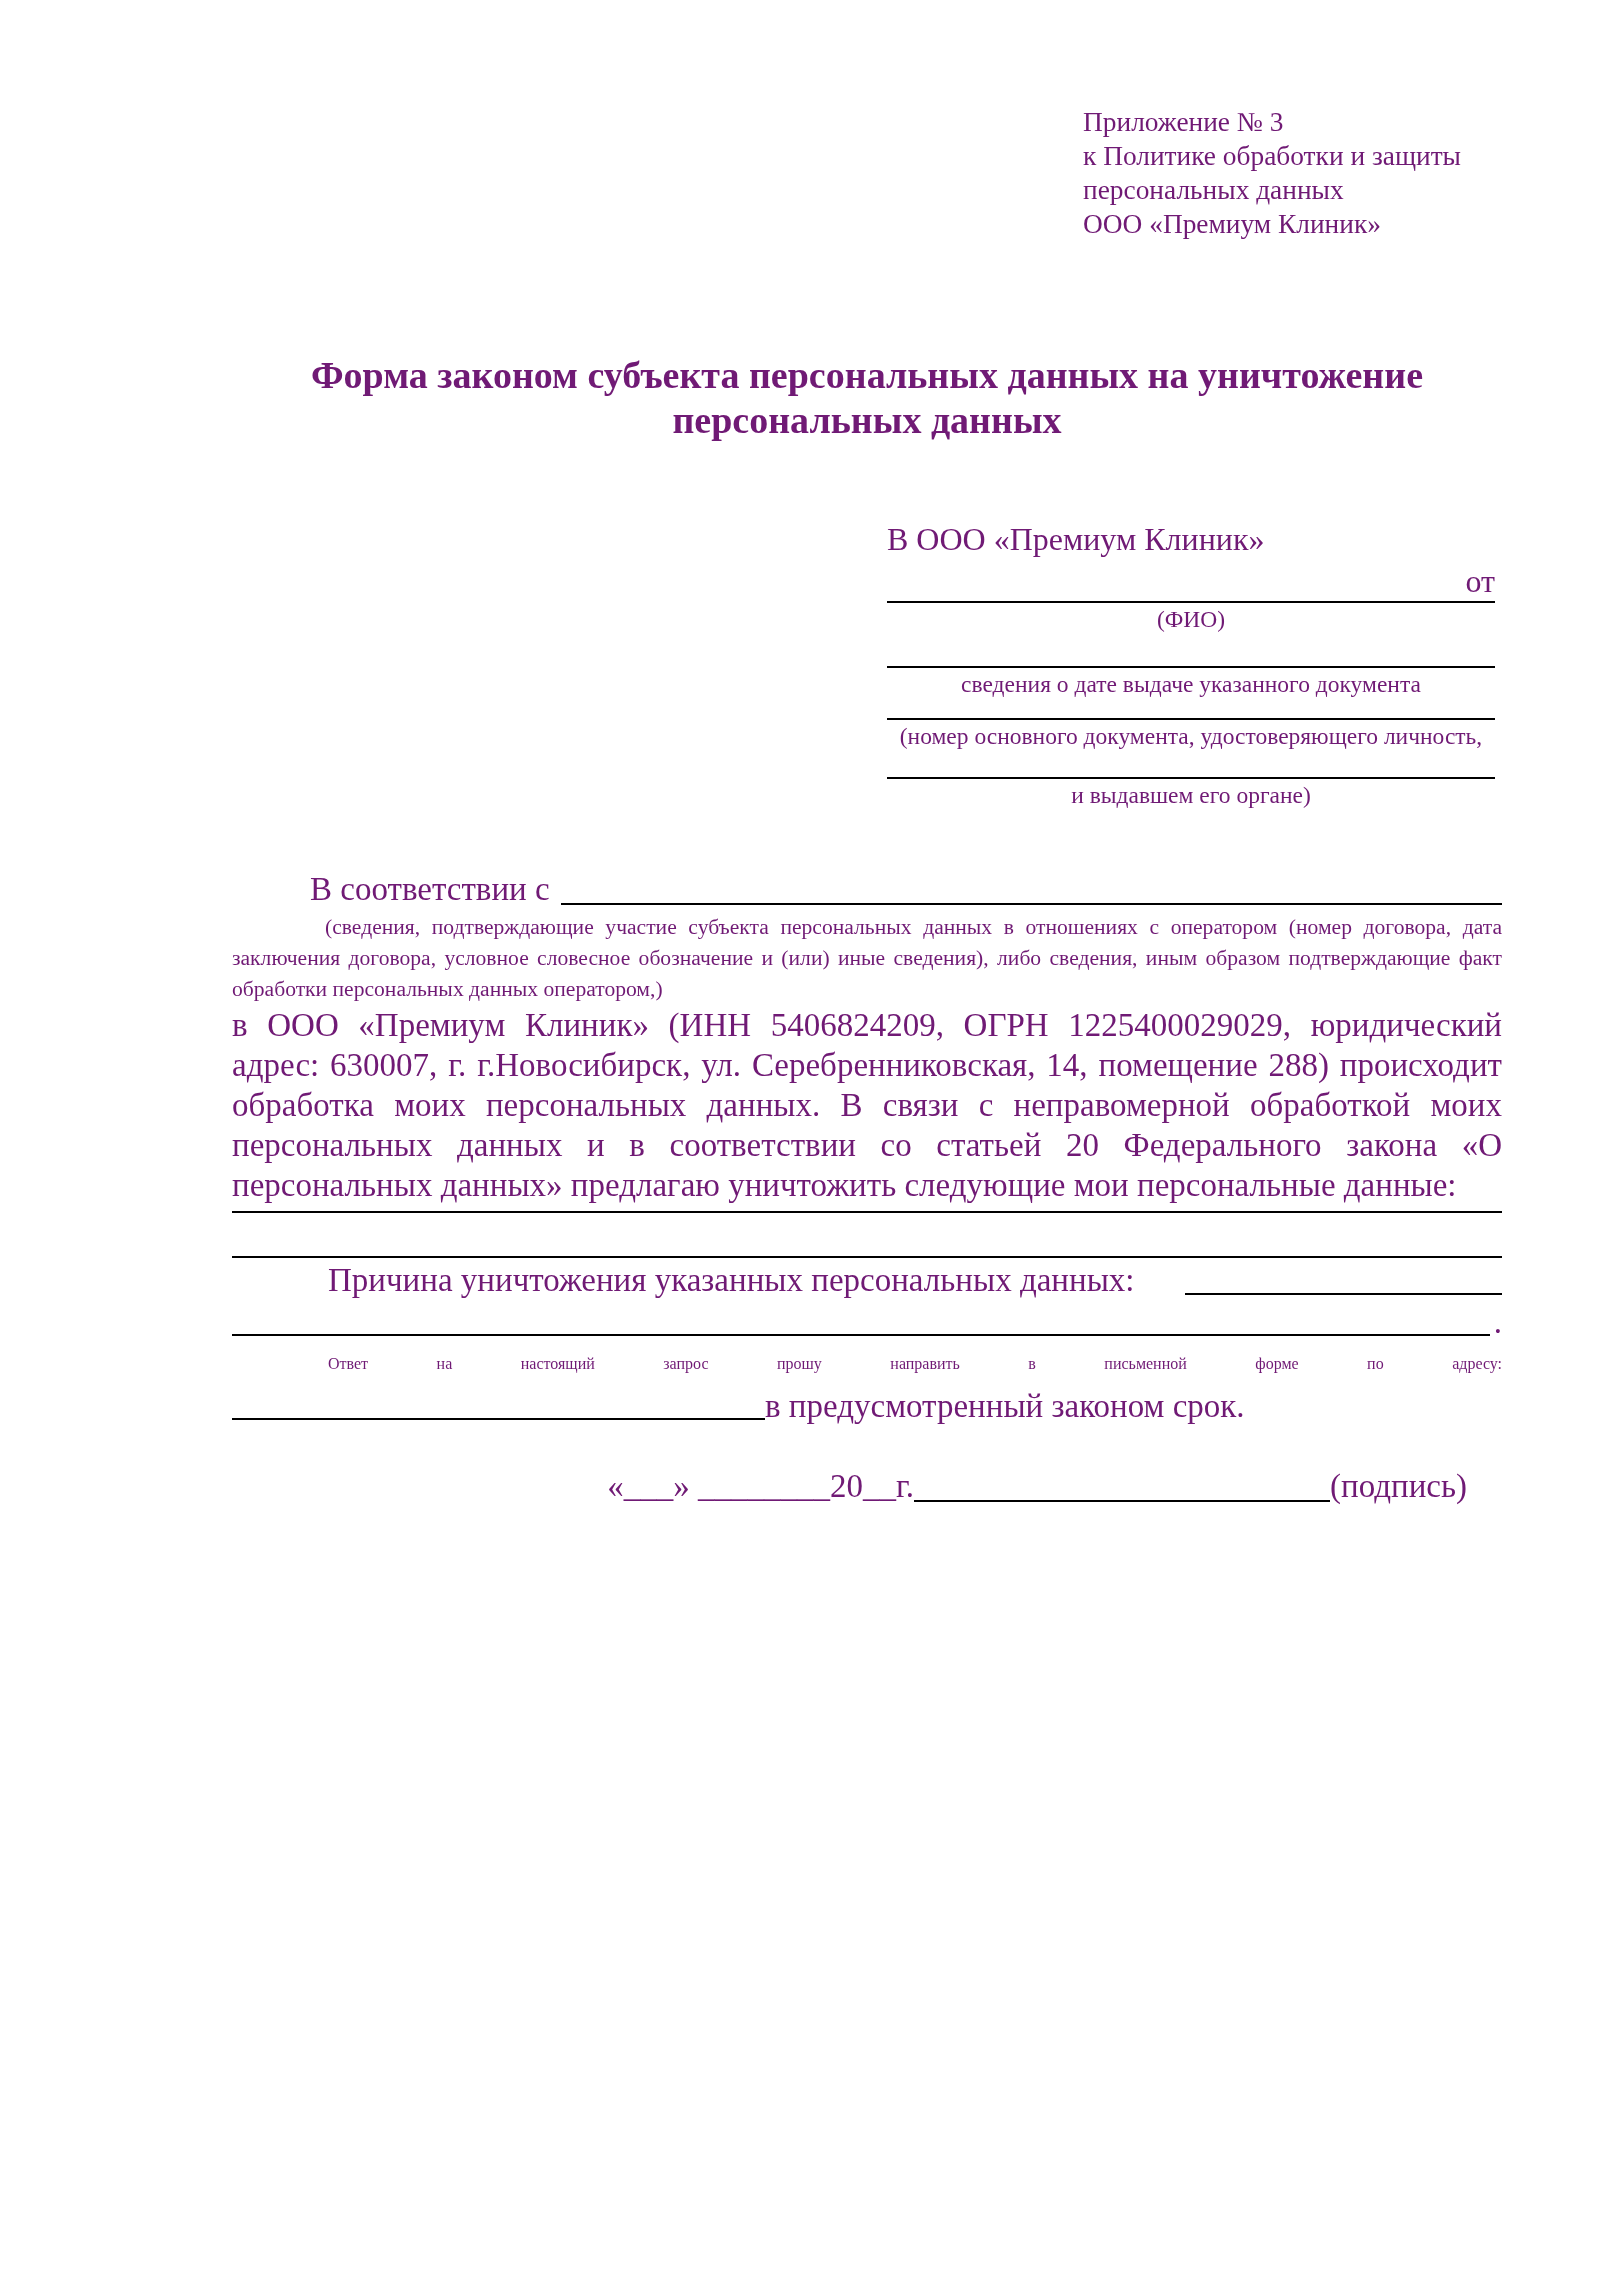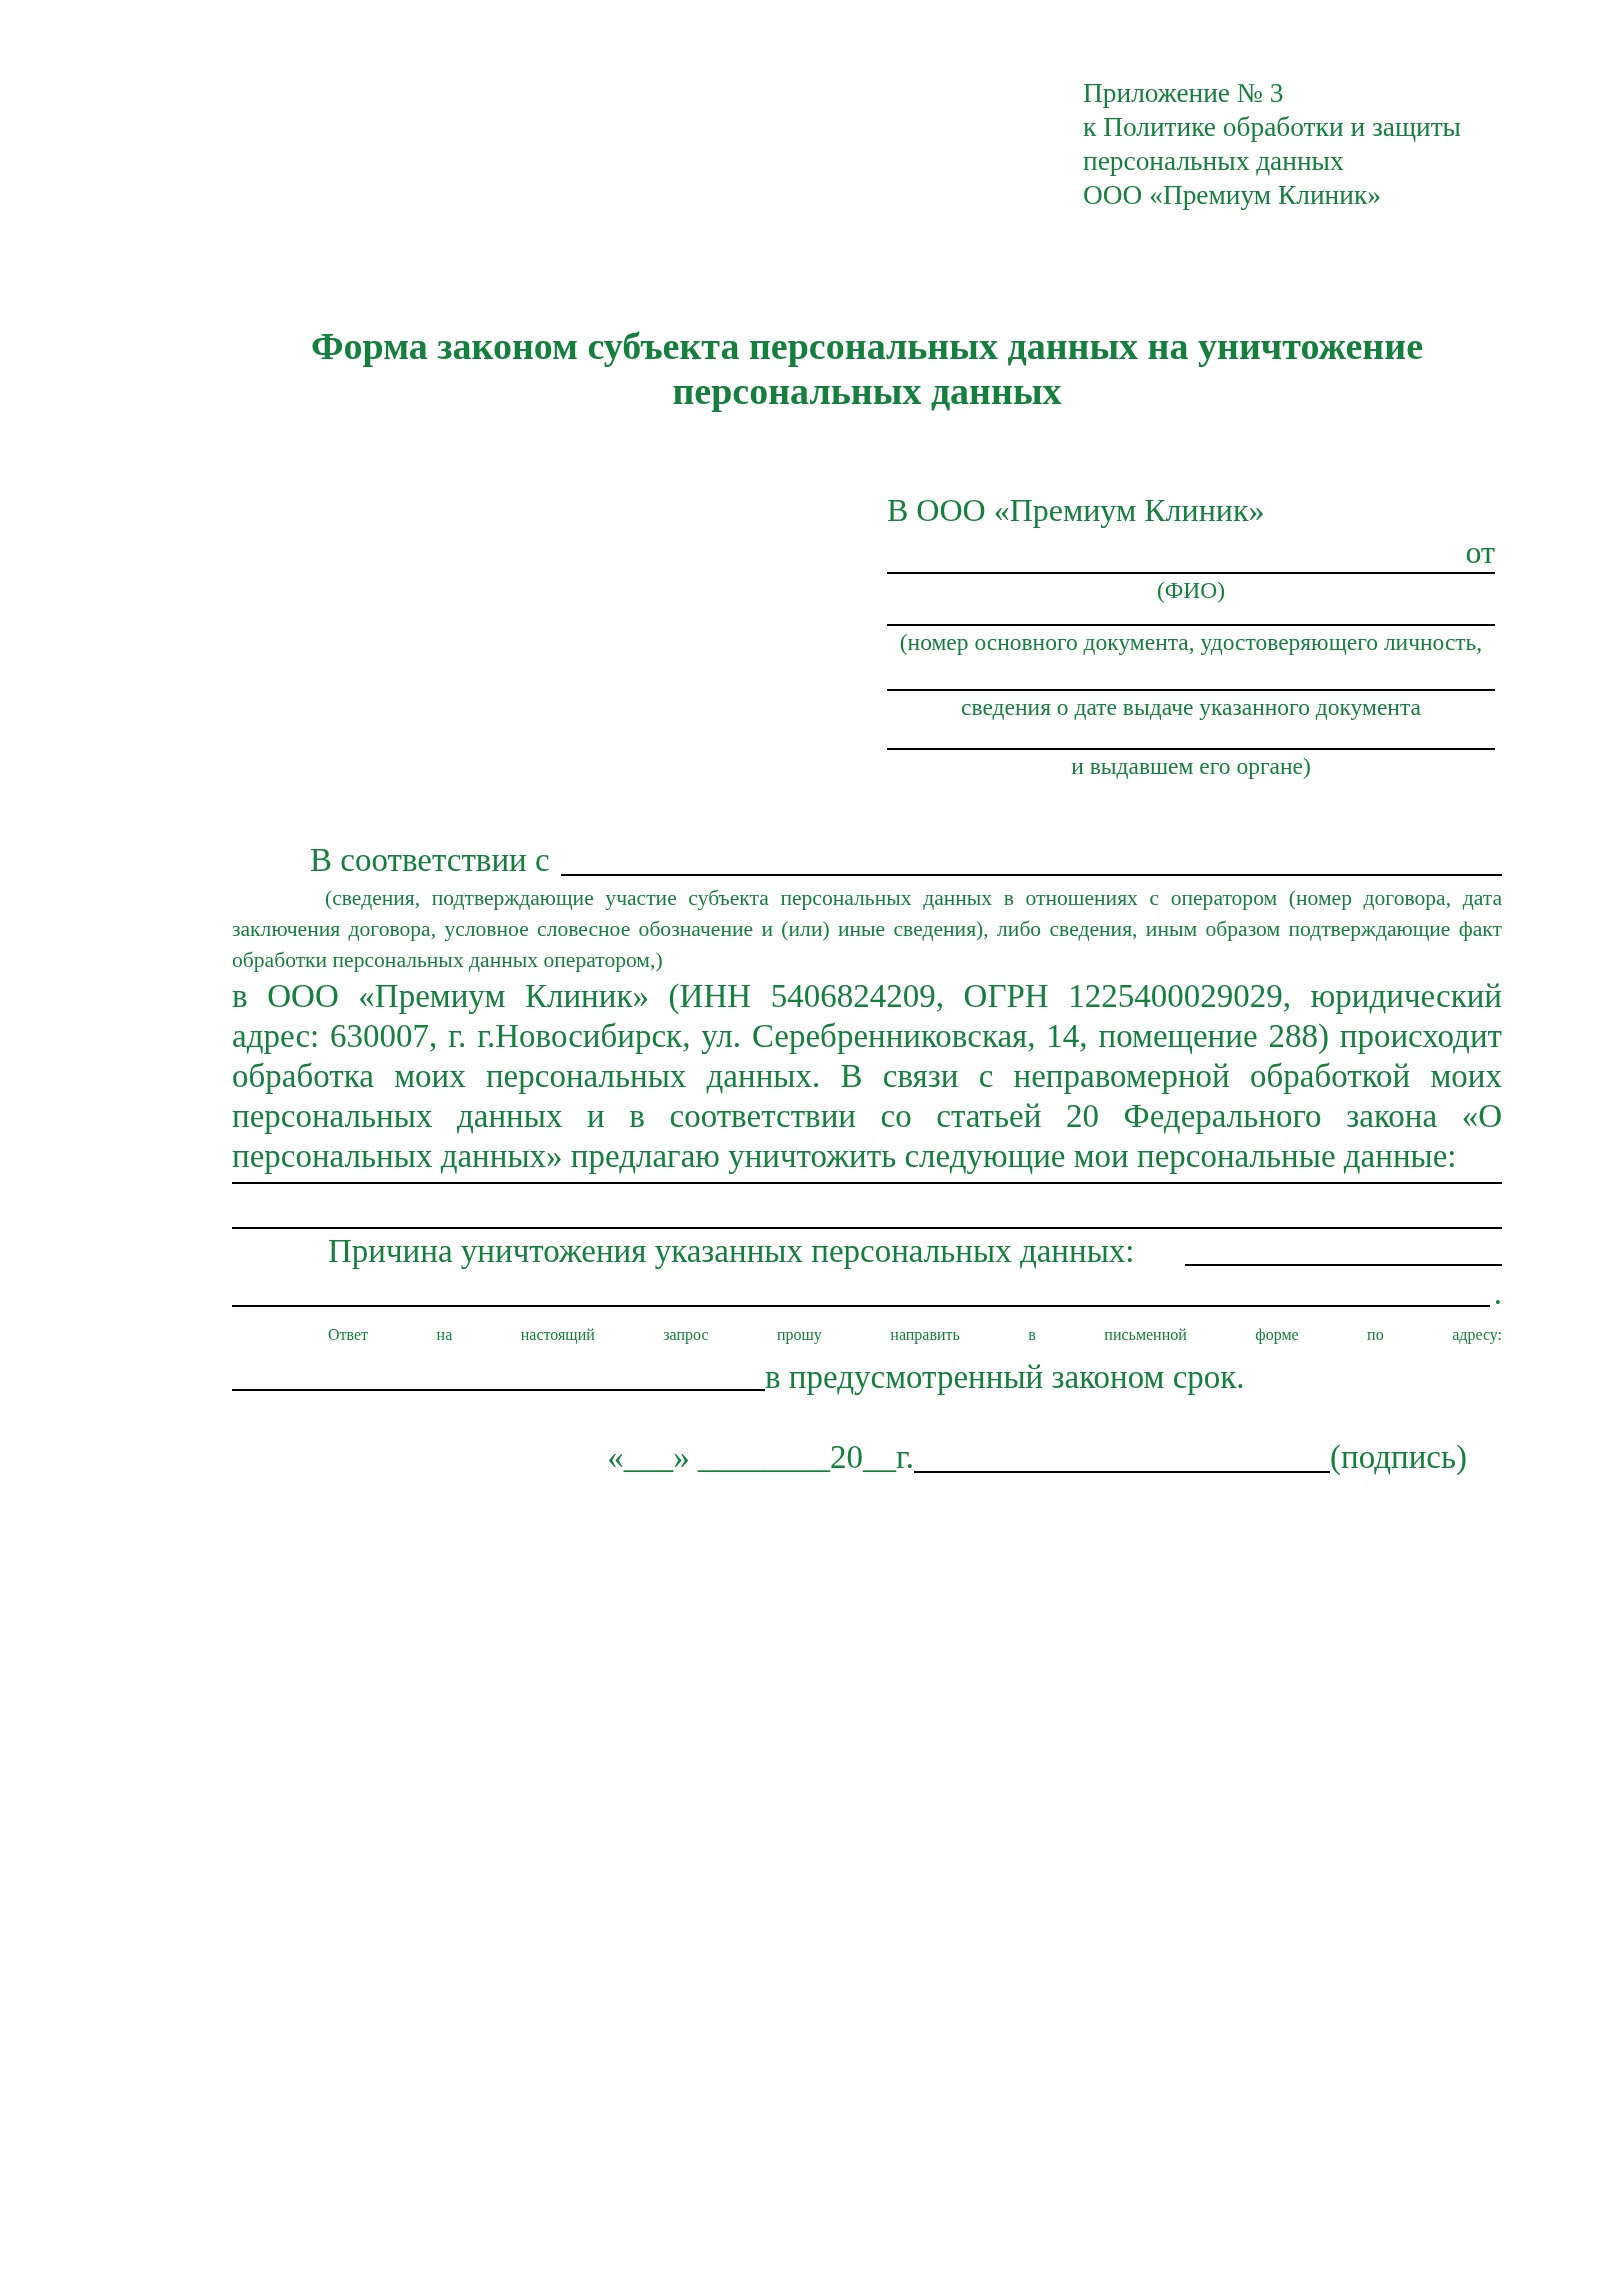--- a/index.html
+++ b/index.html
@@ -2,23 +2,23 @@
 <html><head>
 <meta charset="utf-8">
 <style>
   * { margin: 0; padding: 0; box-sizing: border-box; }
   html, body { background: #ffffff; }
   .page {
     position: relative;
     width: 1621px;
     height: 2294px;
     background: #ffffff;
-    color: #15803d;
+    color: #701a75;
     font-family: "Liberation Serif", "DejaVu Serif", serif;
-    padding: 76px 119px 0 232px;
+    padding: 105px 119px 0 232px;
     overflow: hidden;
   }
   
   .header-block {
     margin-left: 851px;
     font-size: 27.4px;
     line-height: 34px;
     white-space: nowrap;
   }
   
@@ -114,27 +114,27 @@
   </div>
 
   <div class="addr">
     <div class="addr-to">В ООО «Премиум Клиник»</div>
     <div class="addr-from">от</div>
 
     <div class="field f0">
       <div class="fline"></div>
       <div class="fcap">(ФИО)</div>
     </div>
+    <div class="field f2">
+      <div class="fline"></div>
+      <div class="fcap">сведения о дате выдаче указанного документа</div>
+    </div>
     <div class="field f1">
       <div class="fline"></div>
       <div class="fcap">(номер основного документа, удостоверяющего личность,</div>
-    </div>
-    <div class="field f2">
-      <div class="fline"></div>
-      <div class="fcap">сведения о дате выдаче указанного документа</div>
     </div>
     <div class="field f3">
       <div class="fline"></div>
       <div class="fcap">и выдавшем его органе)</div>
     </div>
   </div>
 
   <div class="row accordance">
     <span>В соответствии с</span>
     <span class="fill"></span>

